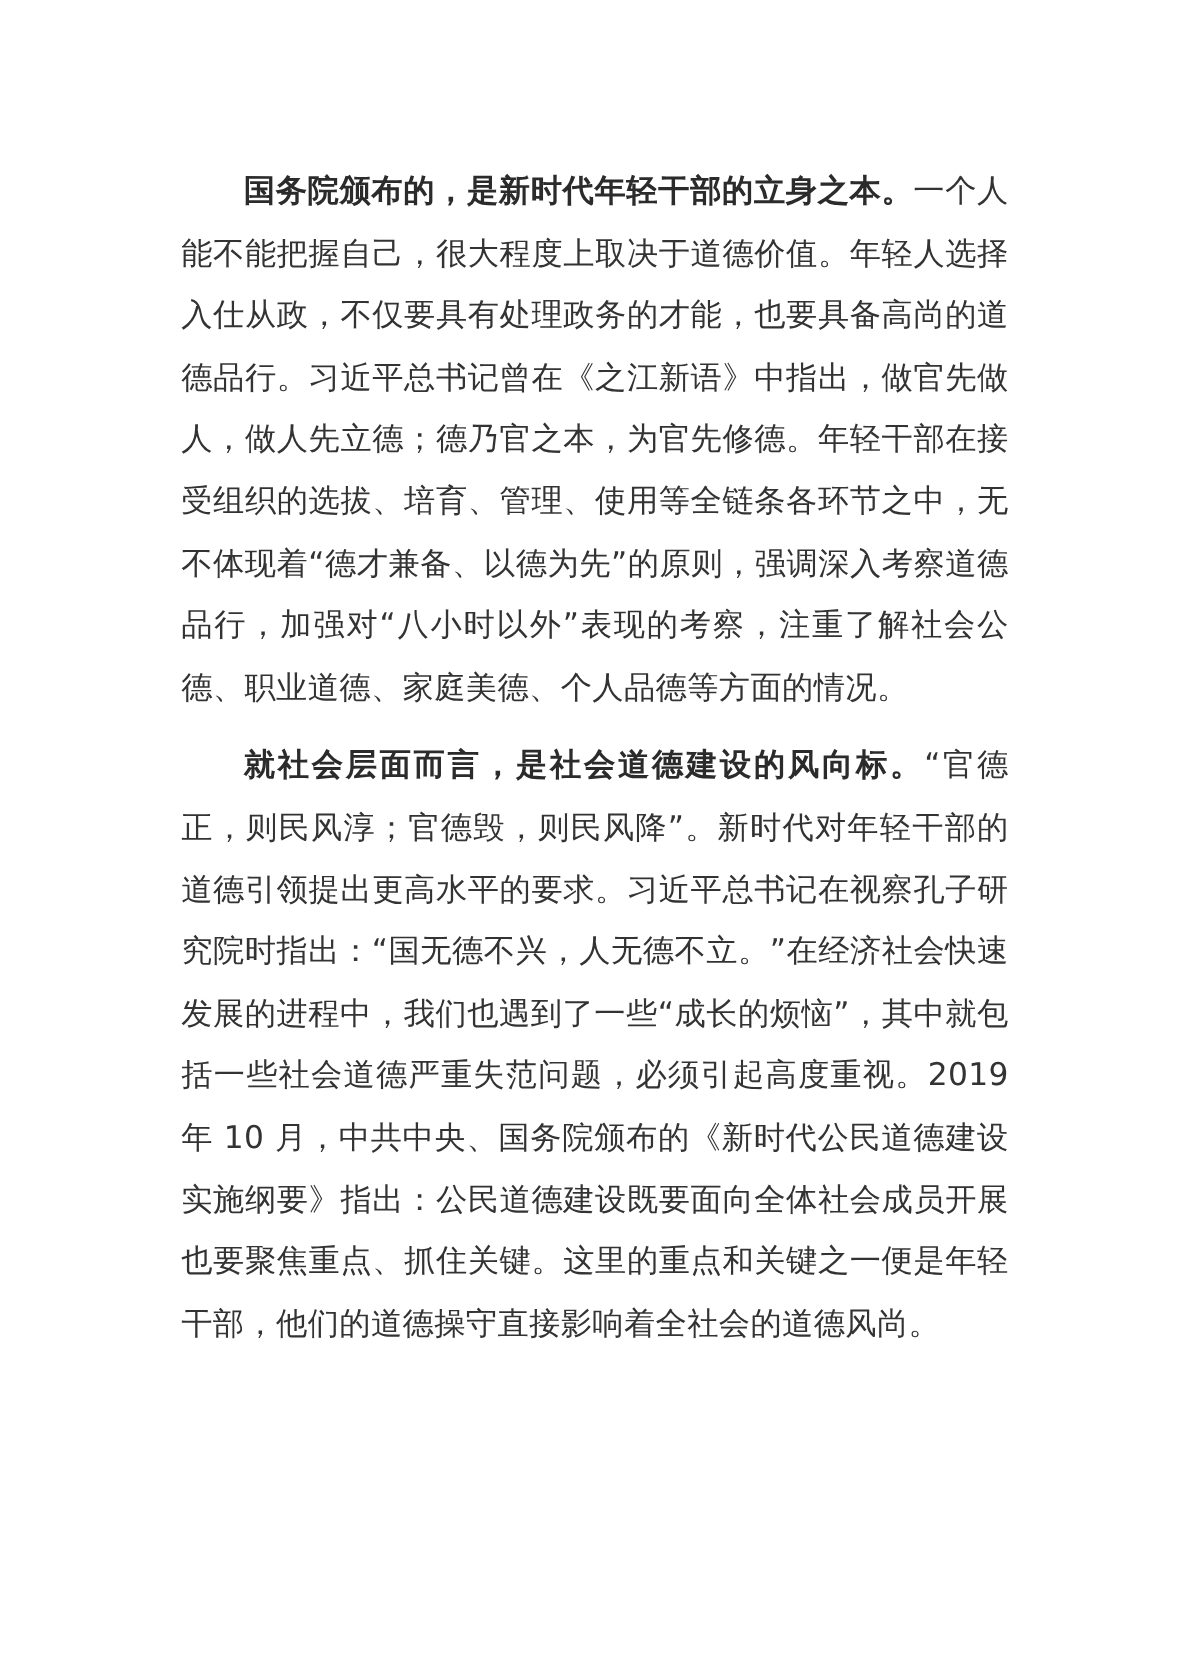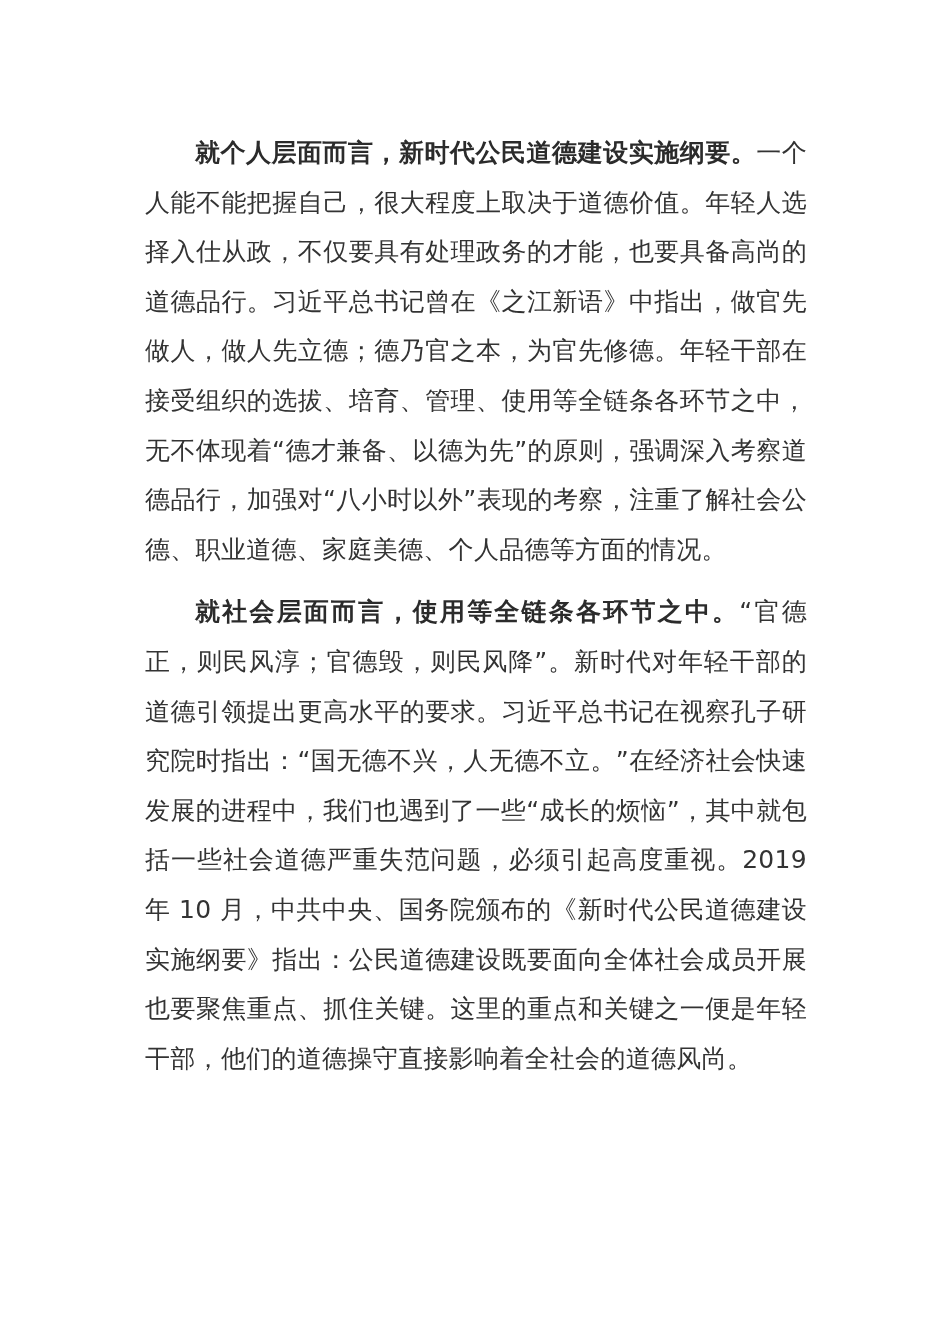--- a/index.html
+++ b/index.html
@@ -12,18 +12,18 @@
     }
     .para { margin: 0; text-indent: 2em; }
     .para + .para { margin-top: 13px; }
     .lead { font-weight: bold; color: #2b2b2b; }
   </style>
 </head>
 <body>
 
 <div class="page">
   <p class="para">
-    <span class="lead">就个人层面而言，新时代公民道德建设实施纲要。</span><span>一个人能不能把握自己，很大程度上取决于道德价值。年轻人选择入仕从政，不仅要具有处理政务的才能，也要具备高尚的道德品行。习近平总书记曾在《之江新语》中指出，做官先做人，做人先立德；德乃官之本，为官先修德。年轻干部在接受组织的选拔、培育、管理、使用等全链条各环节之中，无不体现着“德才兼备、以德为先”的原则，强调深入考察道德品行，加强对“八小时以外”表现的考察，注重了解社会公德、职业道德、家庭美德、个人品德等方面的情况。</span>
+    <span class="lead">国务院颁布的，是新时代年轻干部的立身之本。</span><span>一个人能不能把握自己，很大程度上取决于道德价值。年轻人选择入仕从政，不仅要具有处理政务的才能，也要具备高尚的道德品行。习近平总书记曾在《之江新语》中指出，做官先做人，做人先立德；德乃官之本，为官先修德。年轻干部在接受组织的选拔、培育、管理、使用等全链条各环节之中，无不体现着“德才兼备、以德为先”的原则，强调深入考察道德品行，加强对“八小时以外”表现的考察，注重了解社会公德、职业道德、家庭美德、个人品德等方面的情况。</span>
   </p>
   <p class="para">
-    <span class="lead">就社会层面而言，使用等全链条各环节之中。</span><span>“官德正，则民风淳；官德毁，则民风降”。新时代对年轻干部的道德引领提出更高水平的要求。习近平总书记在视察孔子研究院时指出：“国无德不兴，人无德不立。”在经济社会快速发展的进程中，我们也遇到了一些“成长的烦恼”，其中就包括一些社会道德严重失范问题，必须引起高度重视。2019 年 10 月，中共中央、国务院颁布的《新时代公民道德建设实施纲要》指出：公民道德建设既要面向全体社会成员开展也要聚焦重点、抓住关键。这里的重点和关键之一便是年轻干部，他们的道德操守直接影响着全社会的道德风尚。</span>
+    <span class="lead">就社会层面而言，是社会道德建设的风向标。</span><span>“官德正，则民风淳；官德毁，则民风降”。新时代对年轻干部的道德引领提出更高水平的要求。习近平总书记在视察孔子研究院时指出：“国无德不兴，人无德不立。”在经济社会快速发展的进程中，我们也遇到了一些“成长的烦恼”，其中就包括一些社会道德严重失范问题，必须引起高度重视。2019 年 10 月，中共中央、国务院颁布的《新时代公民道德建设实施纲要》指出：公民道德建设既要面向全体社会成员开展也要聚焦重点、抓住关键。这里的重点和关键之一便是年轻干部，他们的道德操守直接影响着全社会的道德风尚。</span>
   </p>
 </div>
 
 </body></html>

